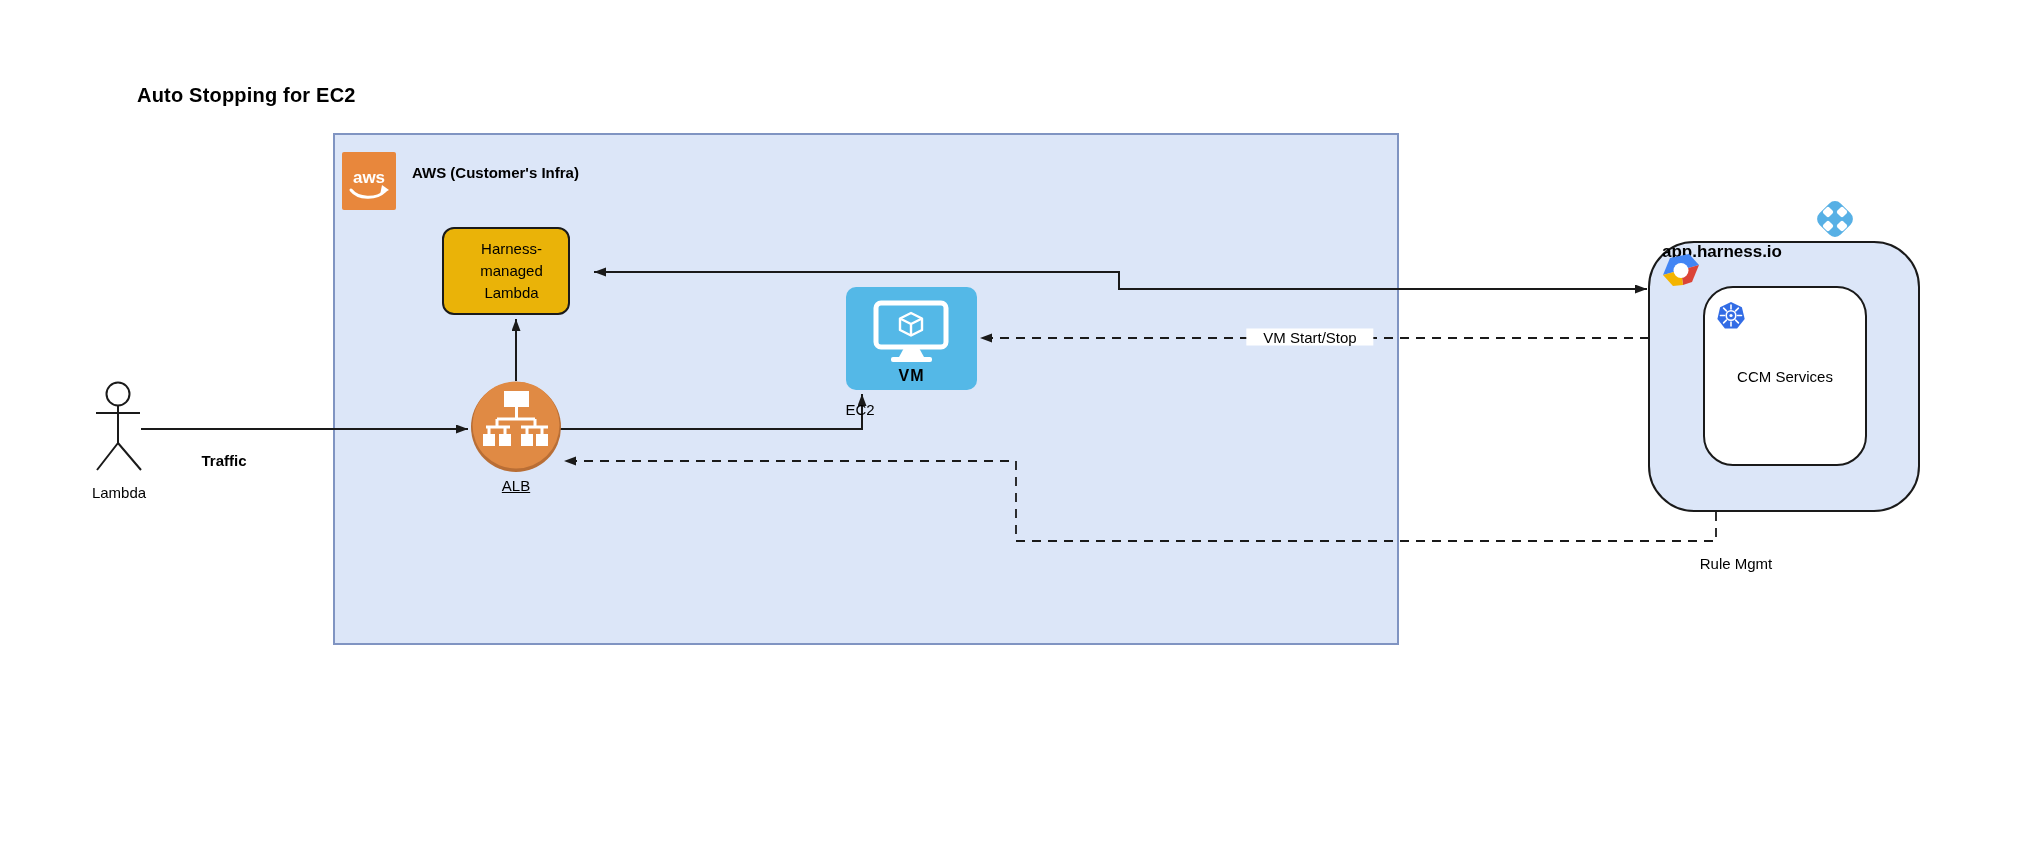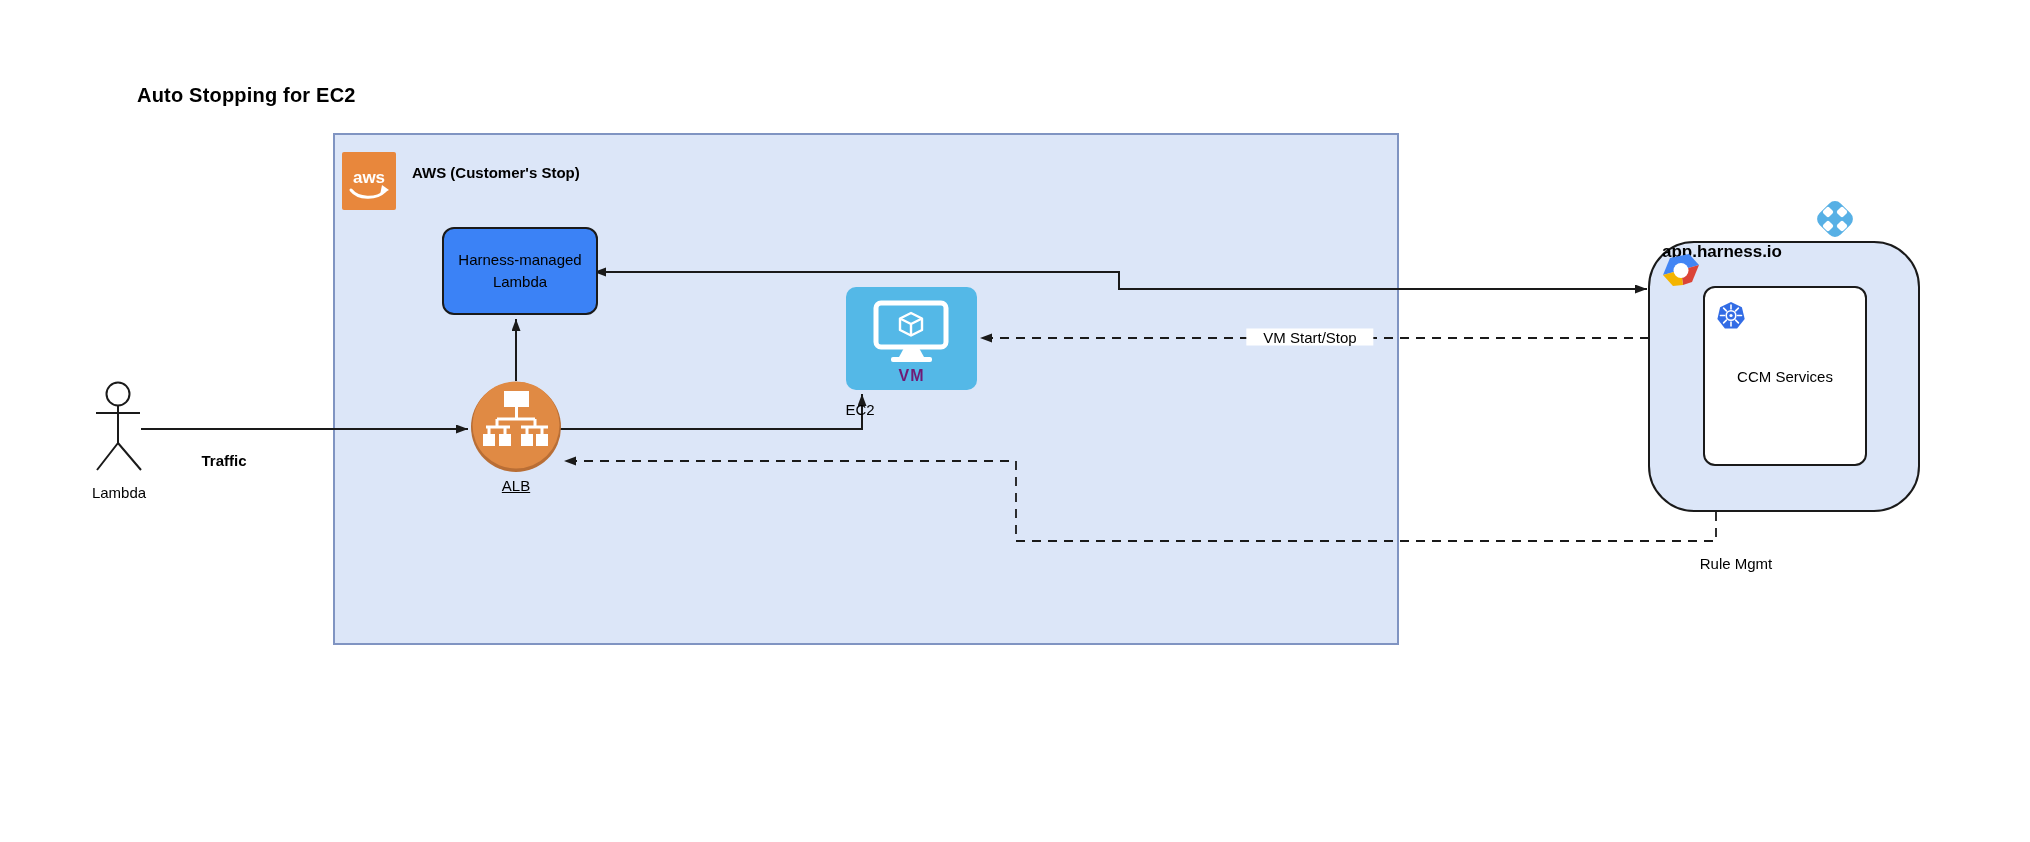--- a/index.html
+++ b/index.html
@@ -14,41 +14,41 @@
   
   .aws-box{
     left:333px;top:133px;width:1066px;height:512px;
     background:#dce6f8;border:2px solid #8094c2;box-sizing:border-box;
   }
   .harness-box{
     left:1648px;top:241px;width:272px;height:271px;border-radius:46px;
     background:#dce6f8;border:2px solid #1a1a1a;box-sizing:border-box;
   }
   .ccm-box{
-    left:1703px;top:286px;width:164px;height:180px;border-radius:12px;
+    left:1703px;top:286px;width:164px;height:180px;border-radius:30px;
     background:#ffffff;border:2px solid #1a1a1a;box-sizing:border-box;
     display:flex;align-items:center;justify-content:center;
   }
   .ccm-label{font-size:15px;}
   .aws-label{left:412px;top:164px;font-size:15px;font-weight:bold;}
   .app-label{left:1662px;top:206px;font-size:17px;font-weight:bold;margin-top:36px;}
   
   .lambda{
-    left:442px;top:227px;width:156px;height:88px;border-radius:12px;
-    background:#3b82f6;border:2px solid #1a1a1a;box-sizing:border-box;
+    left:442px;top:227px;width:128px;height:88px;border-radius:12px;
+    background:#eab308;border:2px solid #1a1a1a;box-sizing:border-box;
     display:flex;flex-direction:column;align-items:center;justify-content:center;
-    font-size:15px;line-height:1.45;text-align:center;
+    font-size:15px;line-height:1.45;text-align:center;padding-left:11px;
   }
   .ec2{
     left:846px;top:287px;width:131px;height:103px;border-radius:10px;
     background:#54b8e7;
   }
   .vm-label{
     position:absolute;left:0;right:0;bottom:5px;text-align:center;
-    color:#701a75;font-weight:bold;font-size:16px;letter-spacing:1px;
+    color:#000000;font-weight:bold;font-size:16px;letter-spacing:1px;
   }
   .node-label{font-size:15px;white-space:nowrap;transform:translateX(-50%);}
   .edge-label{font-size:15px;white-space:nowrap;transform:translate(-50%,-50%);}
   .edge-label.boxed{background:#ffffff;padding:0 17px;}
   .edge-label.bold{font-weight:bold;}
   svg{display:block;}
   .edges{left:0;top:0;pointer-events:none;}
   .edges path{pointer-events:all;}
 </style>
 </head>
@@ -75,21 +75,21 @@
     <path d="M1649,338 H980" fill="none" stroke="#1a1a1a" stroke-width="1.8" stroke-dasharray="9 7" marker-end="url(#arrow)"></path>
     <path d="M1716,512 V541 H1016 V461 H564" fill="none" stroke="#1a1a1a" stroke-width="1.8" stroke-dasharray="9 7" marker-end="url(#arrow)"></path>
   </svg>
 
   <svg class="abs" style="left:342px;top:152px;" width="54" height="58" viewBox="0 0 54 58">
     <rect x="0" y="0" width="54" height="58" rx="2" fill="#e8873c"></rect>
     <text x="27" y="31" text-anchor="middle" font-family="Liberation Sans, sans-serif" font-size="17" font-weight="bold" fill="#ffffff">aws</text>
     <path d="M9,38 C16,47 34,48 43,39" fill="none" stroke="#ffffff" stroke-width="3" stroke-linecap="round"></path>
     <path d="M40,33 L47,38 L38,43 z" fill="#ffffff"></path>
   </svg>
-  <div class="abs aws-label">AWS (Customer's Stop)</div>
+  <div class="abs aws-label">AWS (Customer's Infra)</div>
 
   <div class="abs lambda">
     <span>Harness-managed</span>
     <span>Lambda</span>
   </div>
 
   <svg class="abs" style="left:469px;top:380px;" width="94" height="94" viewBox="0 0 94 94">
     <circle cx="47" cy="47" r="45" fill="#b96e35"></circle>
     <circle cx="47" cy="45" r="43.5" fill="#e08a44"></circle>
     <g stroke="#ffffff" stroke-width="3" fill="none">

